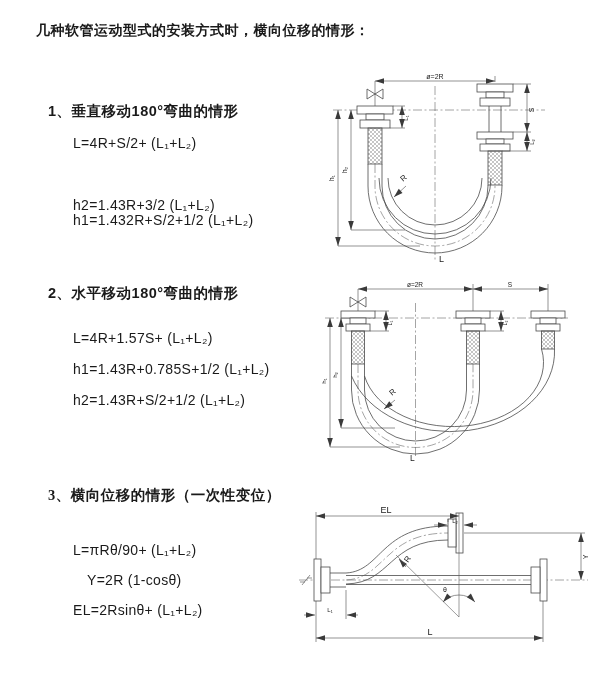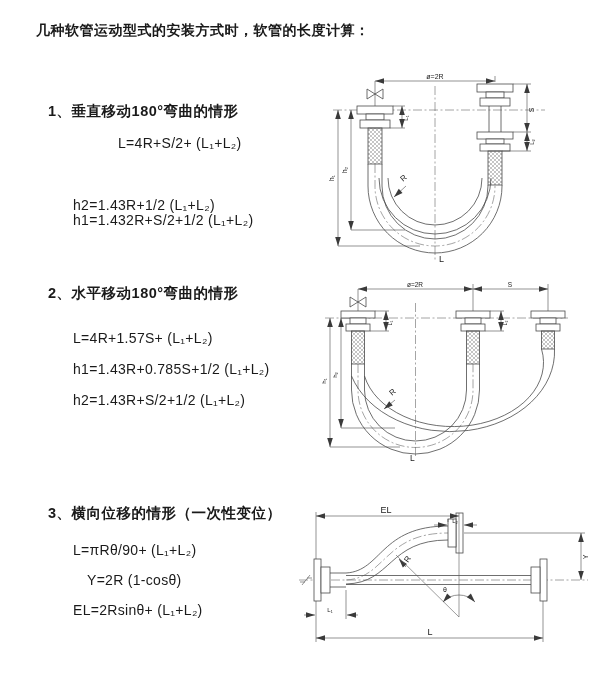--- a/index.html
+++ b/index.html
@@ -17,33 +17,33 @@
   .cadf{stroke:#4a4a4a;stroke-width:0.8;fill:#ffffff;}
   .thin{stroke:#5a5a5a;stroke-width:0.6;fill:none;}
   .dim{stroke:#4a4a4a;stroke-width:0.6;fill:none;}
   .cl{stroke:#5a5a5a;stroke-width:0.55;stroke-dasharray:9 2.5 2 2.5;fill:none;}
   .dlab{font-family:"Liberation Sans","DejaVu Sans",sans-serif;fill:#222222;}
   .braid{stroke:#4a4a4a;stroke-width:0.8;}
 </style>
 </head>
 <body>
 
-<div class="abs doc-title" style="left:36px;top:22px;">几种软管运动型式的安装方式时，软管的长度计算：</div>
+<div class="abs doc-title" style="left:36px;top:22px;">几种软管运动型式的安装方式时，横向位移的情形：</div>
 
 <div class="abs sec-head" style="left:48px;top:102px;">1、垂直移动180°弯曲的情形</div>
-<div class="abs formula" style="left:73px;top:135px;margin-left:45px;">L=4R+S/2+ (L₁+L₂)</div>
+<div class="abs formula" style="left:73px;top:135px;">L=4R+S/2+ (L₁+L₂)</div>
 <div class="abs formula" style="left:73px;top:166px;margin-top:46px;">h1=1.432R+S/2+1/2 (L₁+L₂)</div>
-<div class="abs formula" style="left:73px;top:197px;">h2=1.43R+1/2 (L₁+L₂)</div>
+<div class="abs formula" style="left:73px;top:197px;">h2=1.43R+3/2 (L₁+L₂)</div>
 
 <div class="abs sec-head" style="left:48px;top:284px;">2、水平移动180°弯曲的情形</div>
 <div class="abs formula" style="left:73px;top:330px;">L=4R+1.57S+ (L₁+L₂)</div>
 <div class="abs formula" style="left:73px;top:361px;">h1=1.43R+0.785S+1/2 (L₁+L₂)</div>
 <div class="abs formula" style="left:73px;top:392px;">h2=1.43R+S/2+1/2 (L₁+L₂)</div>
 
-<div class="abs sec-head" style="left:48px;top:504px;">3、横向位移的情形（一次性变位）</div>
+<div class="abs sec-head" style="left:48px;top:486px;font-family:Liberation Serif, serif;">3、横向位移的情形（一次性变位）</div>
 <div class="abs formula" style="left:73px;top:542px;">L=πRθ/90+ (L₁+L₂)</div>
 <div class="abs formula" style="left:73px;top:572px;margin-left:14px;">Y=2R (1-cosθ)</div>
 <div class="abs formula" style="left:73px;top:602px;">EL=2Rsinθ+ (L₁+L₂)</div>
 
 <svg style="left:305px;top:70px;" width="270" height="196" viewBox="0 0 270 196">
   <defs>
     <marker id="a1" viewBox="0 0 10 10" refX="9.5" refY="5" markerWidth="10" markerHeight="10" orient="auto-start-reverse" markerUnits="userSpaceOnUse">
       <path d="M0.5,2.2 L9.5,5 L0.5,7.8 z" fill="#3a3a3a"></path>
     </marker>
     <pattern id="b1" width="4" height="4" patternUnits="userSpaceOnUse">

